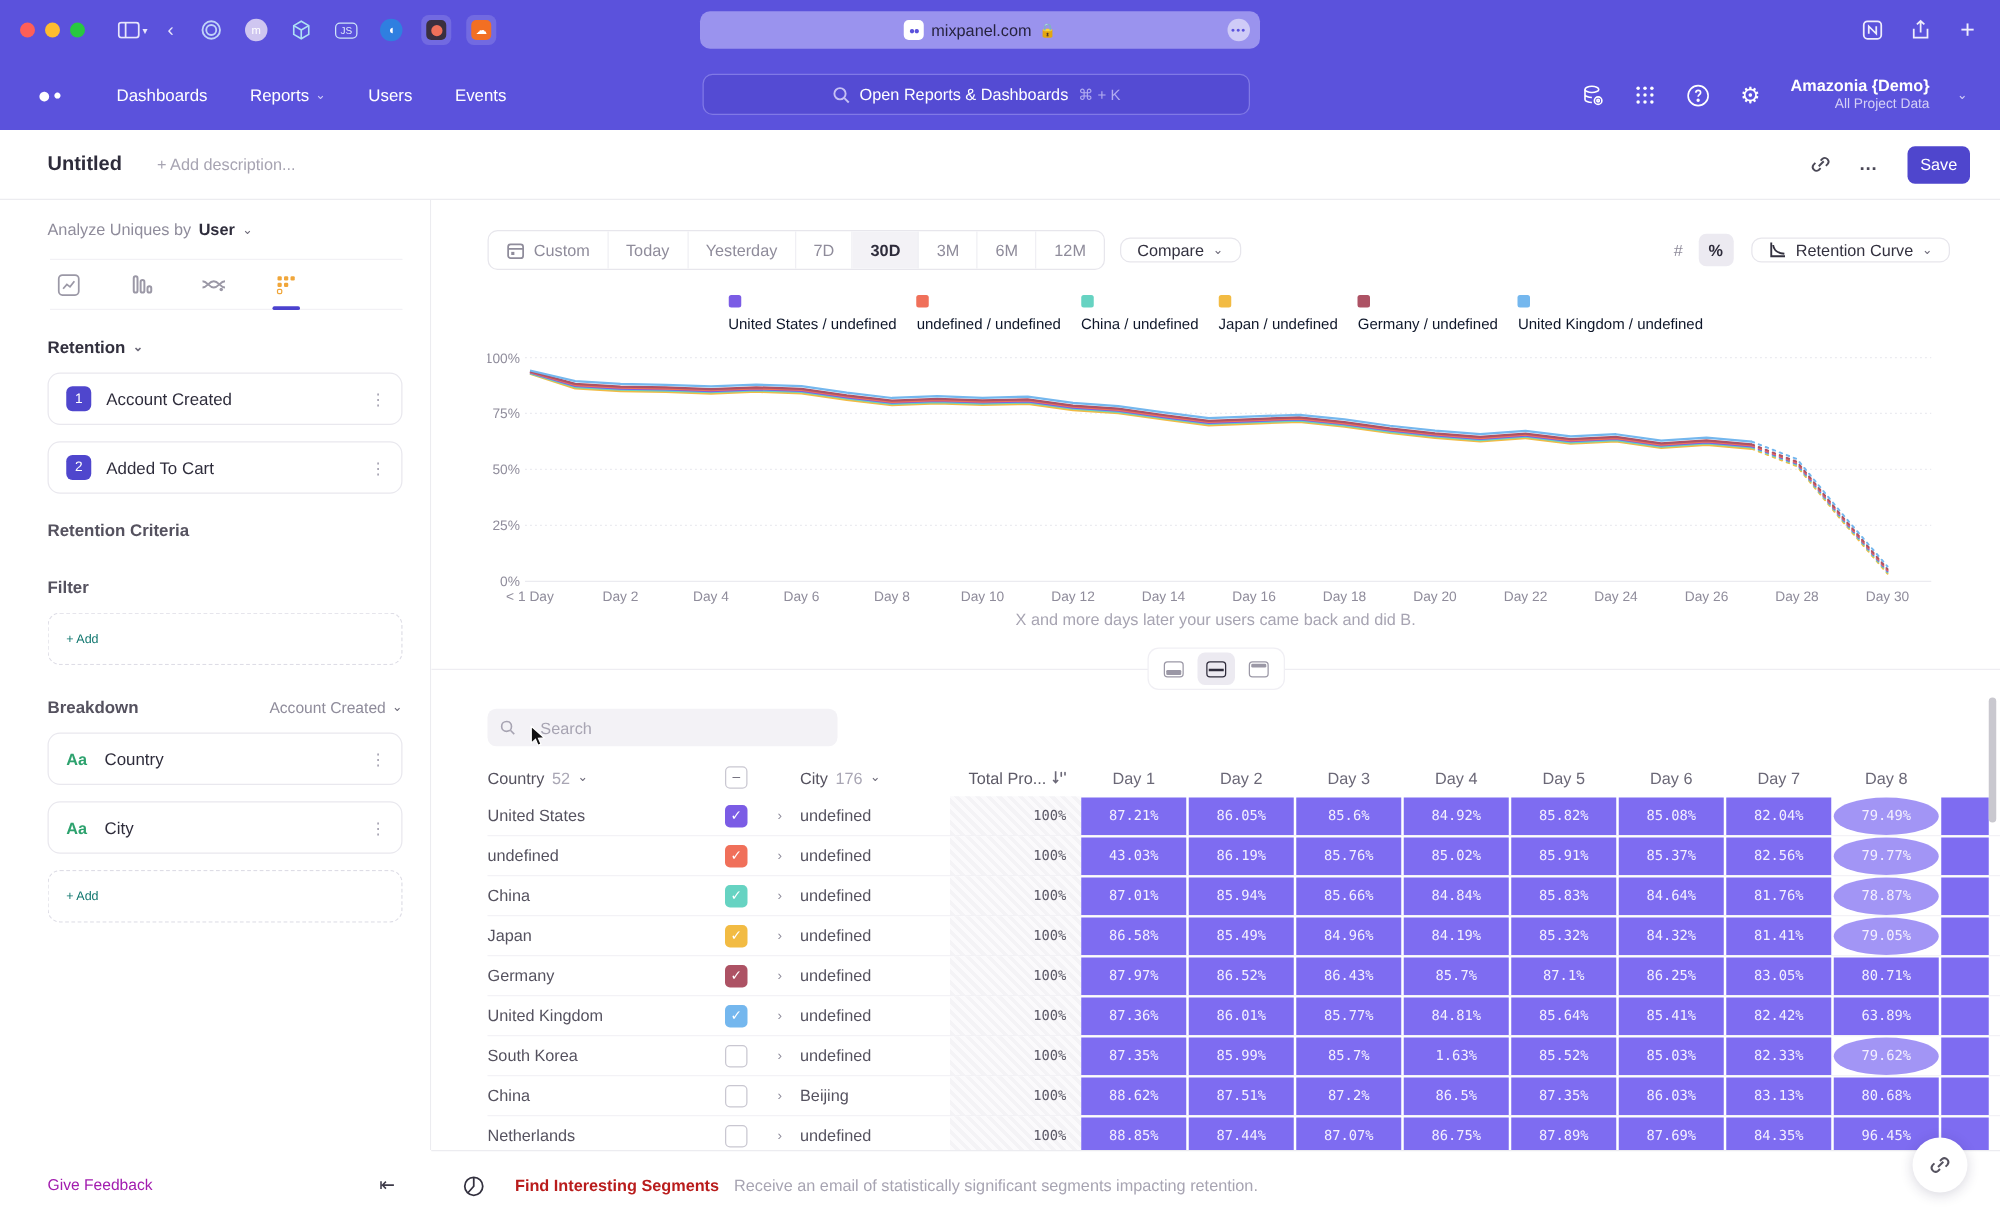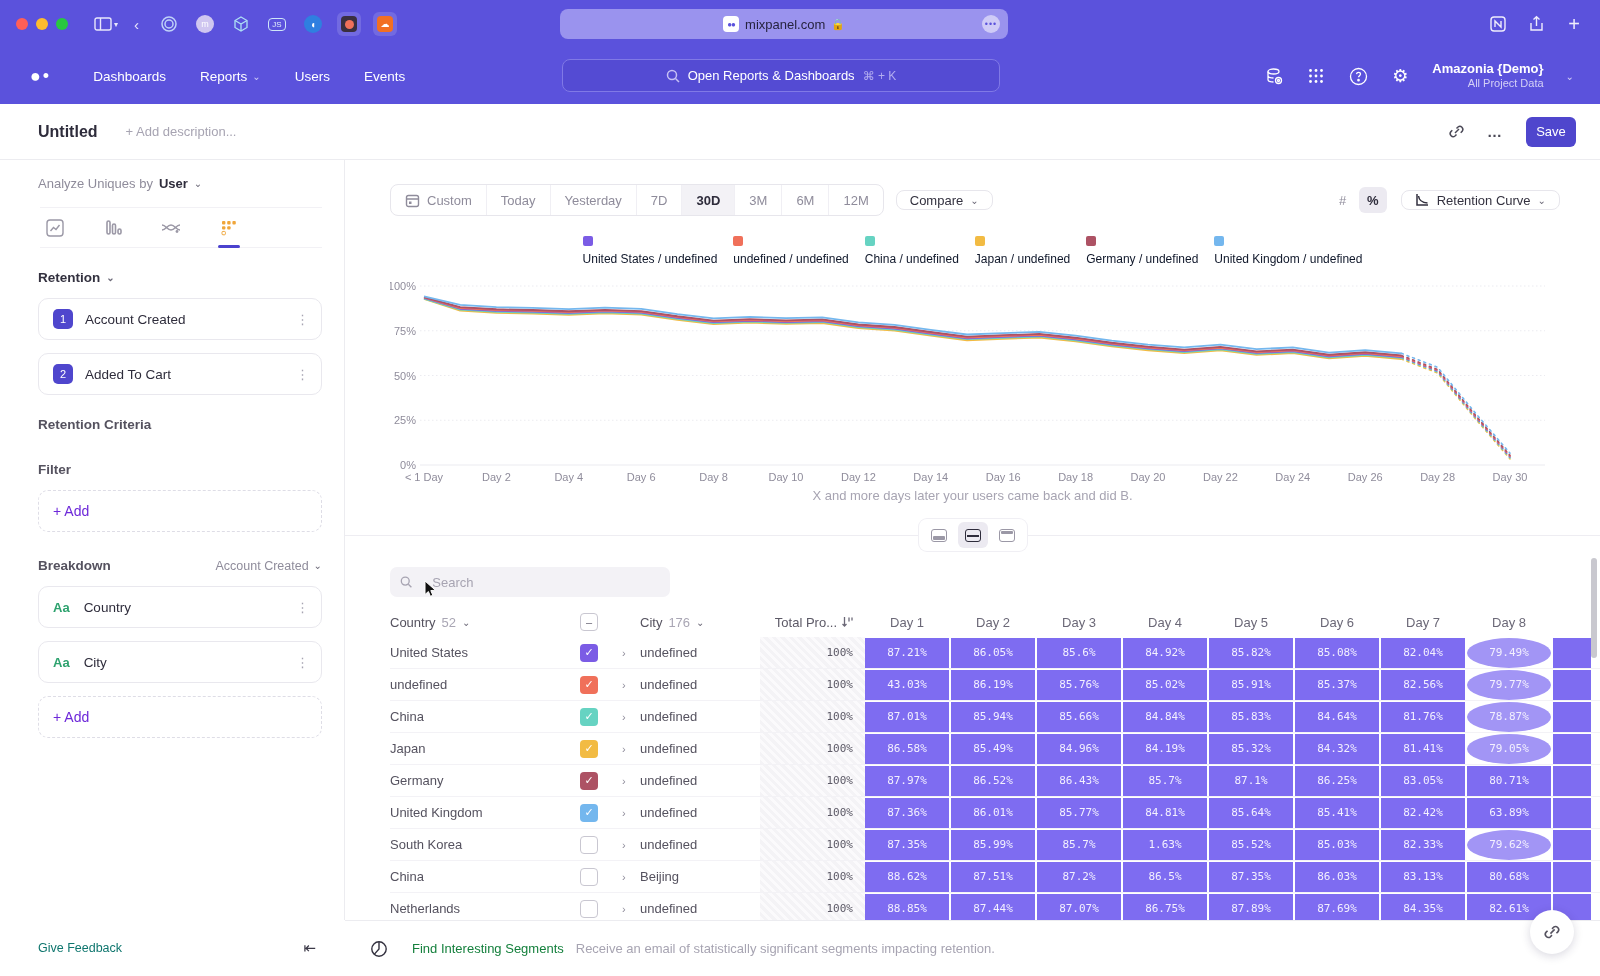--- a/index.html
+++ b/index.html
@@ -49,25 +49,25 @@
   .tabs { display:flex; gap:28px; margin:16px 0 0 2px; border-top:1px solid #f2f1f5; border-bottom:1px solid #f2f1f5; padding:10px 0 0 0; }
   .tab { width:30px; padding-bottom:9px; display:flex; justify-content:center; position:relative; }
   .tab.active:after { content:""; position:absolute; bottom:-1px; left:4px; right:4px; height:3px; background:#4b42ce; border-radius:2px; }
   .sec-label { font-size:13.5px; font-weight:bold; color:#33313f; margin-top:22px; display:flex; align-items:center; gap:6px; }
   .sec-label.gray { color:#55525f; }
   .card { border:1px solid #e9e8ee; border-radius:10px; height:42px; display:flex; align-items:center; padding:0 12px 0 14px; margin-top:13px; background:#fff; }
   .badge { width:20px; height:20px; background:#4f46cd; color:#fff; font-size:11px; border-radius:5px; display:flex; align-items:center; justify-content:center; margin-right:12px; }
   .card .lbl { font-size:13.5px; color:#2e2c3b; flex:1; }
   .kebab { color:#a7a4b2; font-size:13px; letter-spacing:0; }
   .aa { color:#2da26e; font-size:13px; font-weight:bold; margin-right:14px; }
-  .add-card { border:1px dashed #dedde6; border-radius:10px; height:42px; display:flex; align-items:center; padding:0 14px; margin-top:13px; color:#6d28d9; font-size:14px; }
+  .add-card { border:1px dashed #dedde6; border-radius:10px; height:42px; display:flex; align-items:center; padding:0 14px; margin-top:13px; color:#0f766e; font-size:10px; }
   .bd-head { display:flex; align-items:center; justify-content:space-between; margin-top:26px; }
   .bd-event { font-size:12.5px; color:#8f8c9b; display:flex; align-items:center; gap:5px;}
   .sidebar-bottom { position:absolute; left:0; top:920px; width:344px; height:56px; display:flex; align-items:center; justify-content:space-between; padding:0 28px 0 38px; }
-  .feedback { color:#0f766e; font-size:12.5px; }
+  .feedback { color:#a21caf; font-size:12.5px; }
   .collapse { color:#3c3a48; font-size:15px; }
 
   
   .main { position:absolute; left:345px; top:160px; width:1255px; height:760px; background:#fff; overflow:hidden; }
   .toolbar { display:flex; align-items:center; justify-content:space-between; margin:24px 40px 0 45px; }
   .tleft { display:flex; align-items:center; gap:12px; }
   .seg { display:flex; align-items:stretch; border:1px solid #e7e6ec; border-radius:8px; height:32px; overflow:hidden; }
   .seg-item { display:flex; align-items:center; padding:0 14px; font-size:13px; color:#8f8c9b; border-right:1px solid #f0eff4; cursor:pointer; gap:7px;}
   .seg-item:last-child { border-right:none; }
   .seg-item.active { background:#f3f2f6; color:#2e2c3b; font-weight:bold; }
@@ -118,21 +118,21 @@
   .cb { width:18px; height:18px; border-radius:4px; display:flex; align-items:center; justify-content:center; color:#fff; font-size:11px; }
   .cb.empty { border:1.5px solid #c9c7d1; background:#fff; }
   .body-row { border-bottom:1px solid #f3f2f6; }
 
   .hscroll { position:relative; margin-left:45px; height:8px; margin-top:2px; }
   .hscroll .thumb { position:absolute; left:103px; width:567px; height:7px; border-radius:4px; background:#c9c8cf; }
   .vscroll { position:absolute; right:3px; top:398px; width:6px; height:100px; border-radius:3px; background:#c9c8cf; }
 
   
   .footer { position:absolute; left:345px; top:920px; width:1255px; height:56px; border-top:1px solid #ececf0; display:flex; align-items:center; padding-left:25px; gap:12px; background:#fff; }
-  .f-title { font-size:13px; font-weight:normal; color:#15803d;padding-left:12px; }
+  .f-title { font-size:13px; font-weight:bold; color:#b91c1c;padding-left:12px; }
   .f-desc { font-size:13px; color:#a7a4b2; }
   .fab { position:absolute; right:26px; bottom:22px; width:44px; height:44px; border-radius:50%; background:#fff; box-shadow:0 2px 10px rgba(40,35,80,.18); display:flex; align-items:center; justify-content:center; }
 
   .cursor { position:absolute; left:424px; top:580px; z-index:9; }
   svg { display:block; }
 </style>
 </head>
 <body>
 
 <div class="chrome">
@@ -685,21 +685,21 @@
           <span class="c-chev">›</span>
           <span class="c-city">undefined</span>
           <span class="c-total striped">100%</span>
           <span class="c-day cell">88.85%</span>
           <span class="c-day cell">87.44%</span>
           <span class="c-day cell">87.07%</span>
           <span class="c-day cell">86.75%</span>
           <span class="c-day cell">87.89%</span>
           <span class="c-day cell">87.69%</span>
           <span class="c-day cell">84.35%</span>
-          <span class="c-day cell">82.61%</span>
+          <span class="c-day cell">96.45%</span>
           <span class="c-sliver"></span>
         </div>
       </div>
   </div>
 
   <div class="hscroll">
       <div class="thumb"></div>
     </div>
   <div class="vscroll"></div>
 </div>

